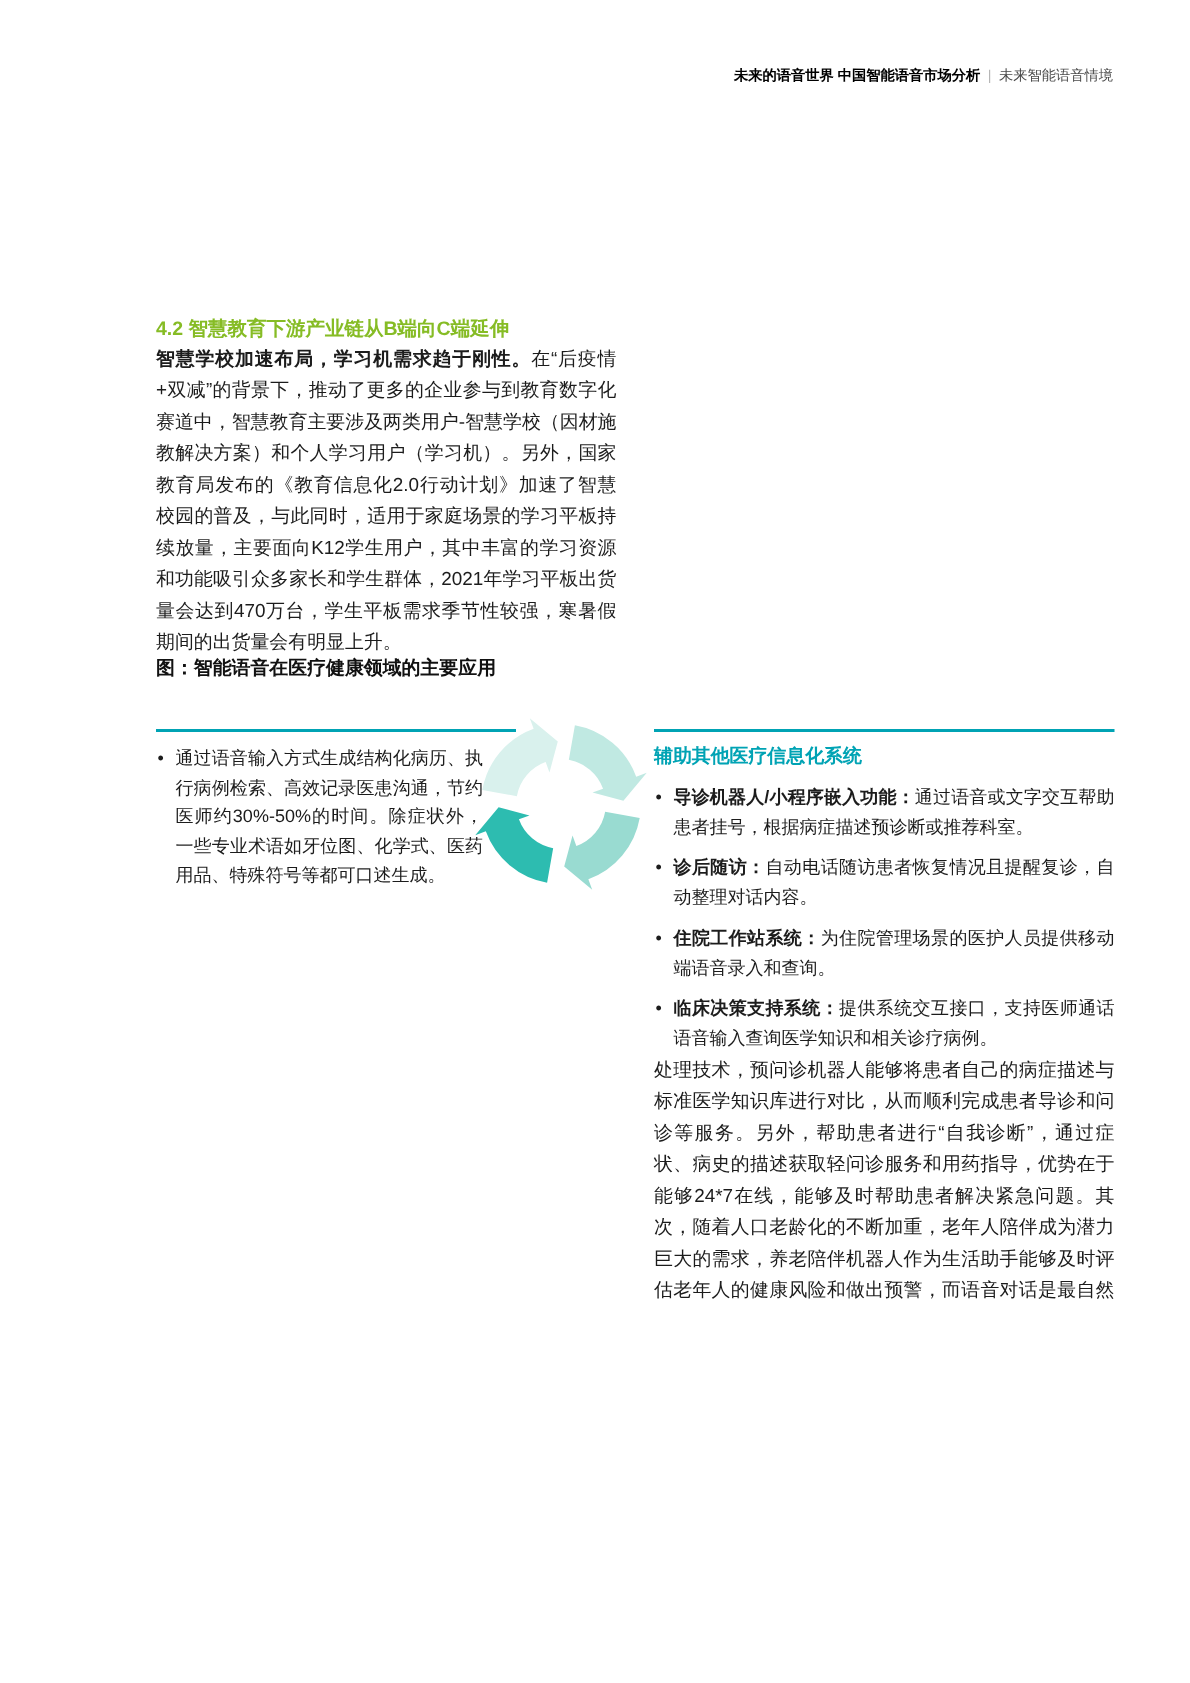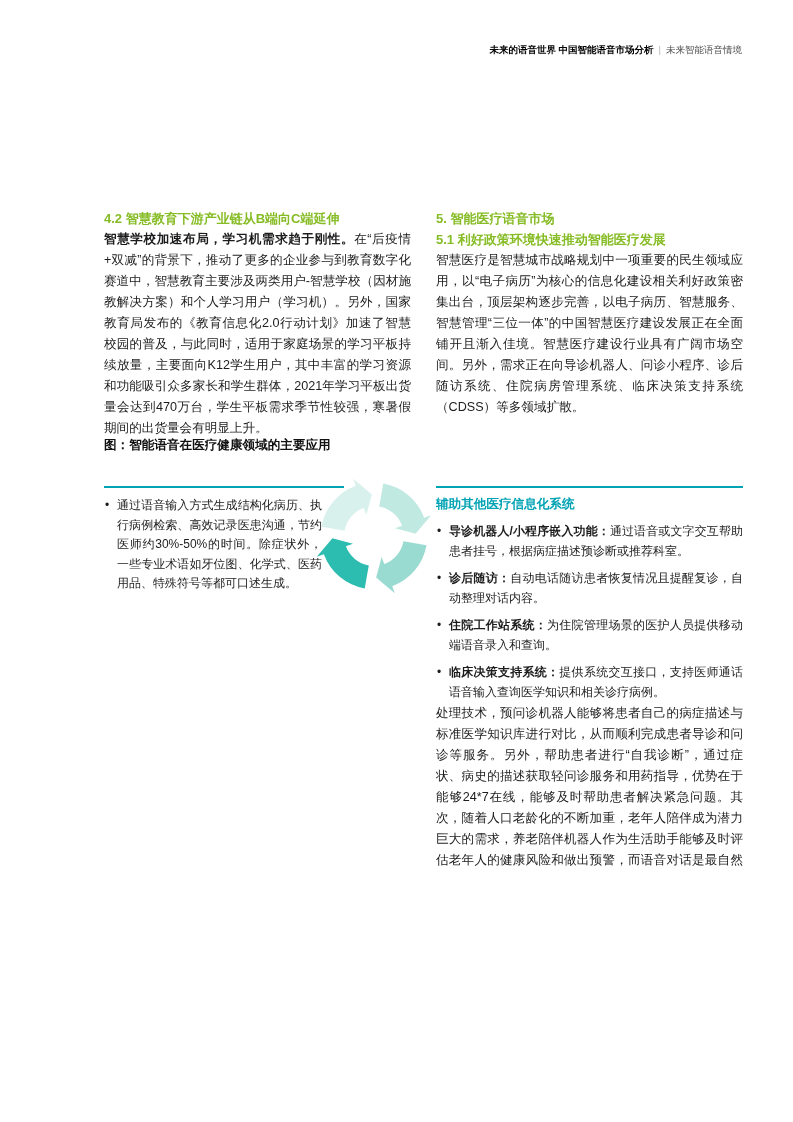--- a/index.html
+++ b/index.html
@@ -51,25 +51,20 @@
 
   <div class="hdr">
     <span class="hdr-bold">未来的语音世界 中国智能语音市场分析</span><span class="hdr-sep">|</span><span class="hdr-light">未来智能语音情境</span>
   </div>
 
   <section class="col col-left">
     <h2 class="green-h">4.2 智慧教育下游产业链从B端向C端延伸</h2>
     <p class="body-p"><strong class="lead">智慧学校加速布局，学习机需求趋于刚性。</strong><span>在“后疫情+双减”的背景下，推动了更多的企业参与到教育数字化赛道中，智慧教育主要涉及两类用户-智慧学校（因材施教解决方案）和个人学习用户（学习机）。另外，国家教育局发布的《教育信息化2.0行动计划》加速了智慧校园的普及，与此同时，适用于家庭场景的学习平板持续放量，主要面向K12学生用户，其中丰富的学习资源和功能吸引众多家长和学生群体，2021年学习平板出货量会达到470万台，学生平板需求季节性较强，寒暑假期间的出货量会有明显上升。</span></p>
   </section>
 
-  <section class="col col-right">
-    <h2 class="green-h">5. 智能医疗语音市场</h2>
-    <h2 class="green-h">5.1 利好政策环境快速推动智能医疗发展</h2>
-    <p class="body-p">智慧医疗是智慧城市战略规划中一项重要的民生领域应用，以“电子病历”为核心的信息化建设相关利好政策密集出台，顶层架构逐步完善，以电子病历、智慧服务、智慧管理“三位一体”的中国智慧医疗建设发展正在全面铺开且渐入佳境。智慧医疗建设行业具有广阔市场空间。另外，需求正在向导诊机器人、问诊小程序、诊后随访系统、住院病房管理系统、临床决策支持系统（CDSS）等多领域扩散。</p>
-  </section>
 
   <h3 class="fig-title">图：智能语音在医疗健康领域的主要应用</h3>
 
   <div class="fig-col fig-left">
     <div class="fig-line"></div>
     <ul class="blist">
       <li>
         <span class="mark">•</span><span>通过语音输入方式生成结构化病历、执行病例检索、高效记录医患沟通，节约医师约30%-50%的时间。除症状外，一些专业术语如牙位图、化学式、医药用品、特殊符号等都可口述生成。</span>
       </li>
     </ul>

